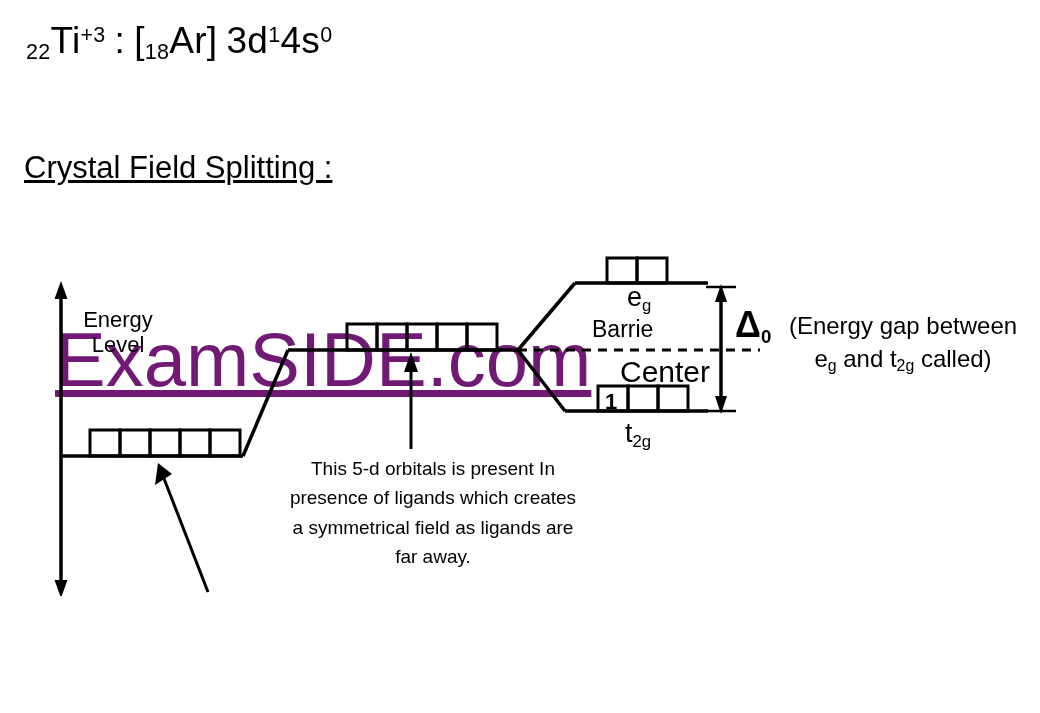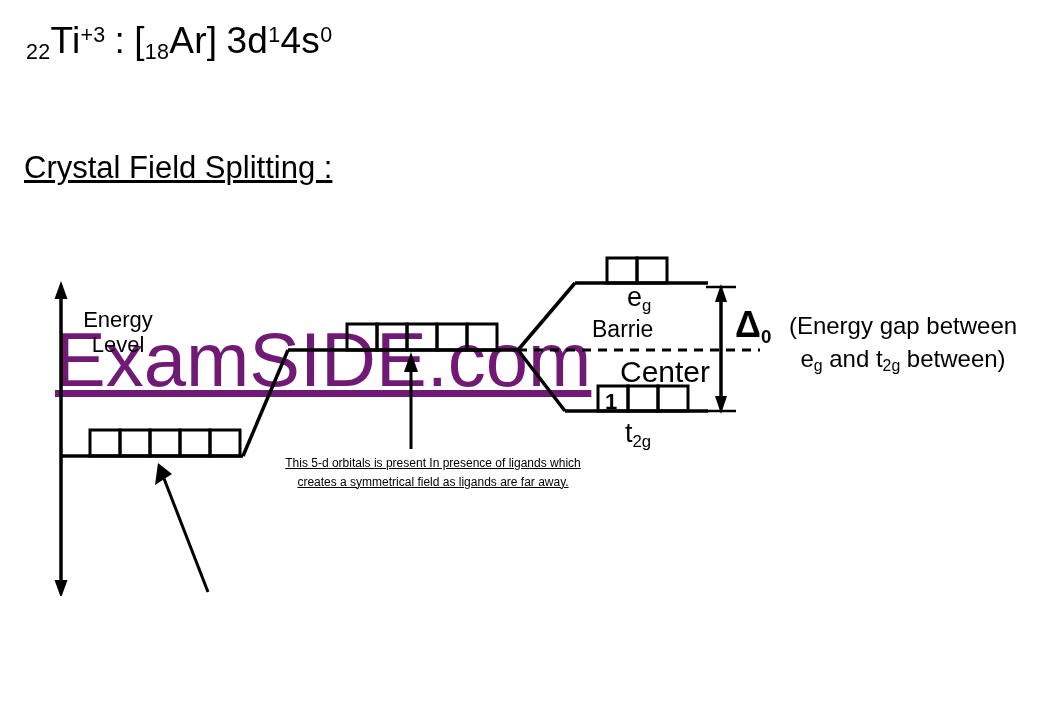--- a/index.html
+++ b/index.html
@@ -147,25 +147,24 @@
   #gap-caption sub {
     font-size: 0.66em;
     vertical-align: baseline;
     position: relative;
     top: 0.28em;
   }
   #caption-middle {
     left: 283px;
     top: 454px;
     width: 300px;
-    font-size: 12px;
+    font-size: 19px;
     text-align: center;
     white-space: normal;
     line-height: 1.55;
-    text-decoration: underline;
   }
   #caption-bottom {
     left: 83px;
     top: 604px;
     width: 315px;
     font-size: 17.5px;
     text-align: center;
     white-space: normal;
     line-height: 1.55;
   }
@@ -282,19 +281,19 @@
   <div id="label-t2g" class="dtext"><span>t</span><sub>2g</sub></div>
 
   <div class="orbital-electron">1</div>
 
   <div id="barrie" class="dtext">Barrie</div>
   <div id="center" class="dtext">Center</div>
 
   <div id="delta" class="dtext"><span>Δ</span><sub>0</sub></div>
 
   <div id="gap-caption" class="dtext">
-    <span>(Energy gap between</span><br><span>e</span><sub>g</sub><span> and t</span><sub>2g</sub><span> between)</span>
+    <span>(Energy gap between</span><br><span>e</span><sub>g</sub><span> and t</span><sub>2g</sub><span> called)</span>
   </div>
 
   <div id="caption-middle" class="dtext">This 5-d orbitals is present In presence of ligands which creates a symmetrical field as ligands are far away.</div>
 
 
 </div>
 
 </body></html>

